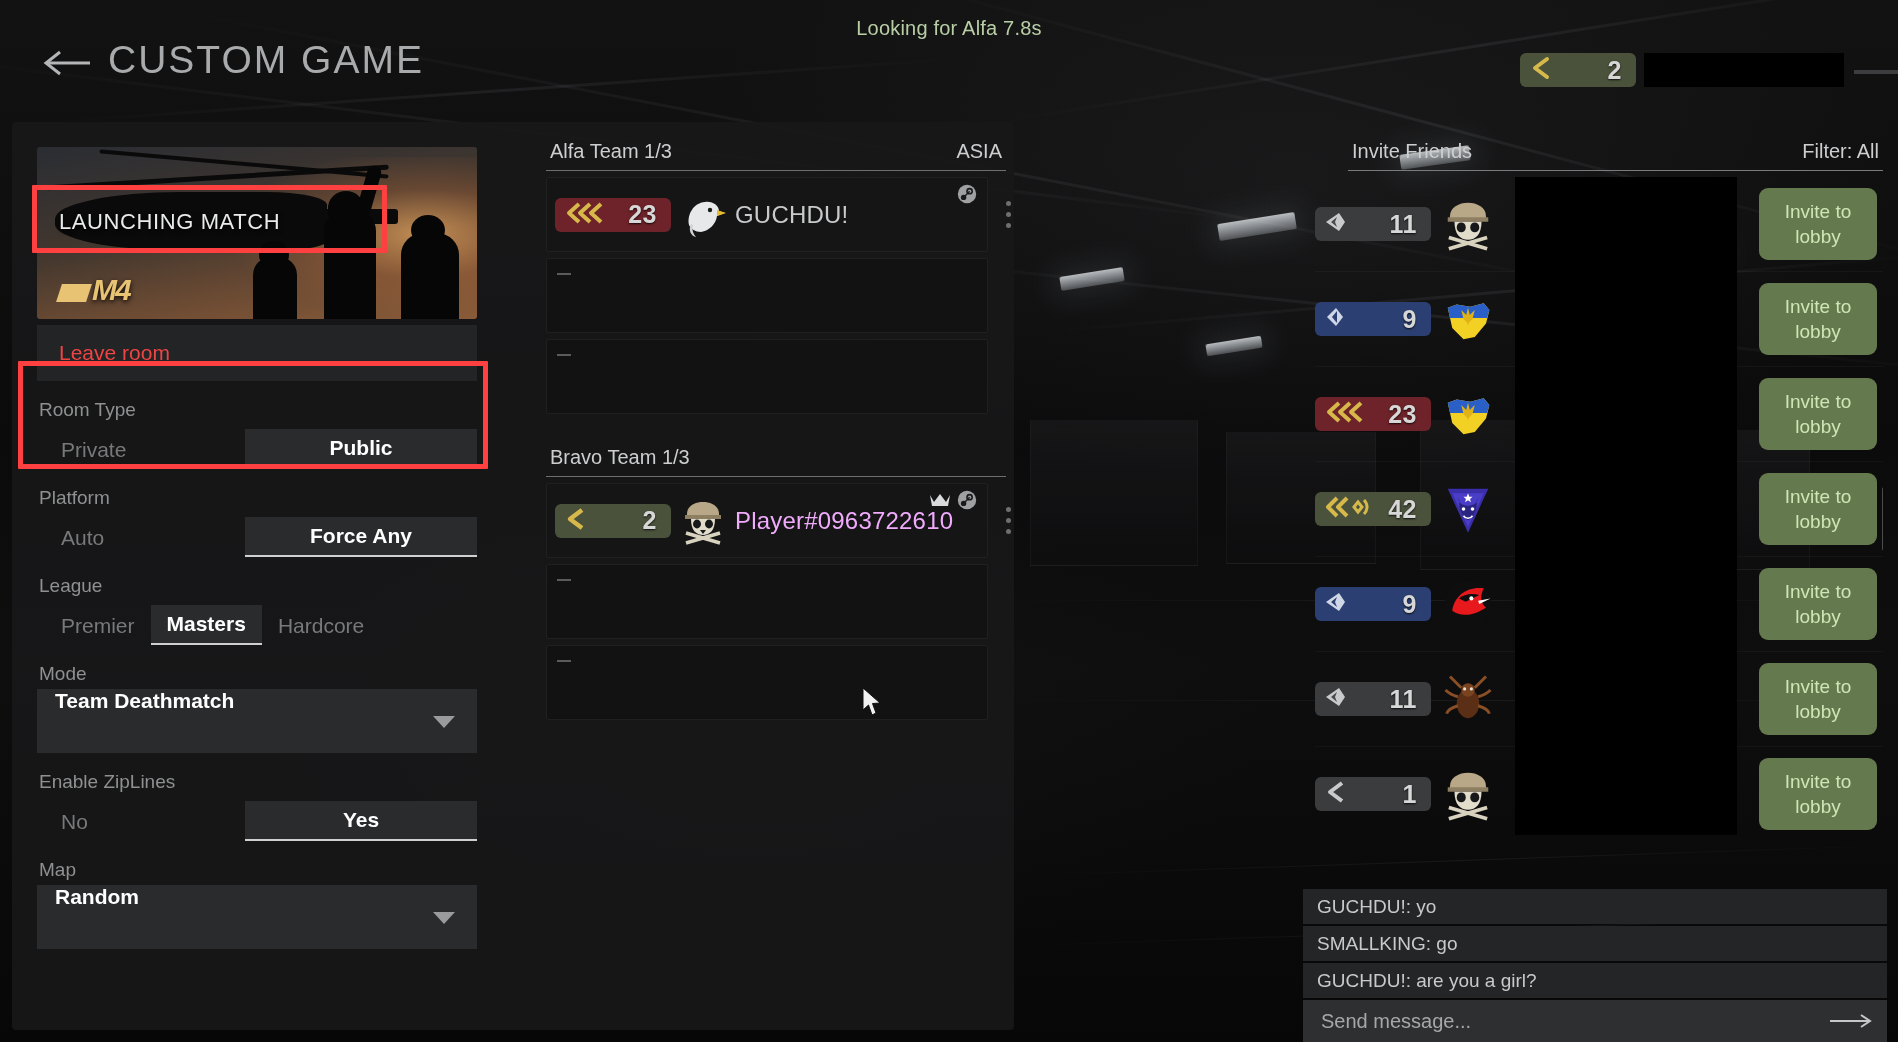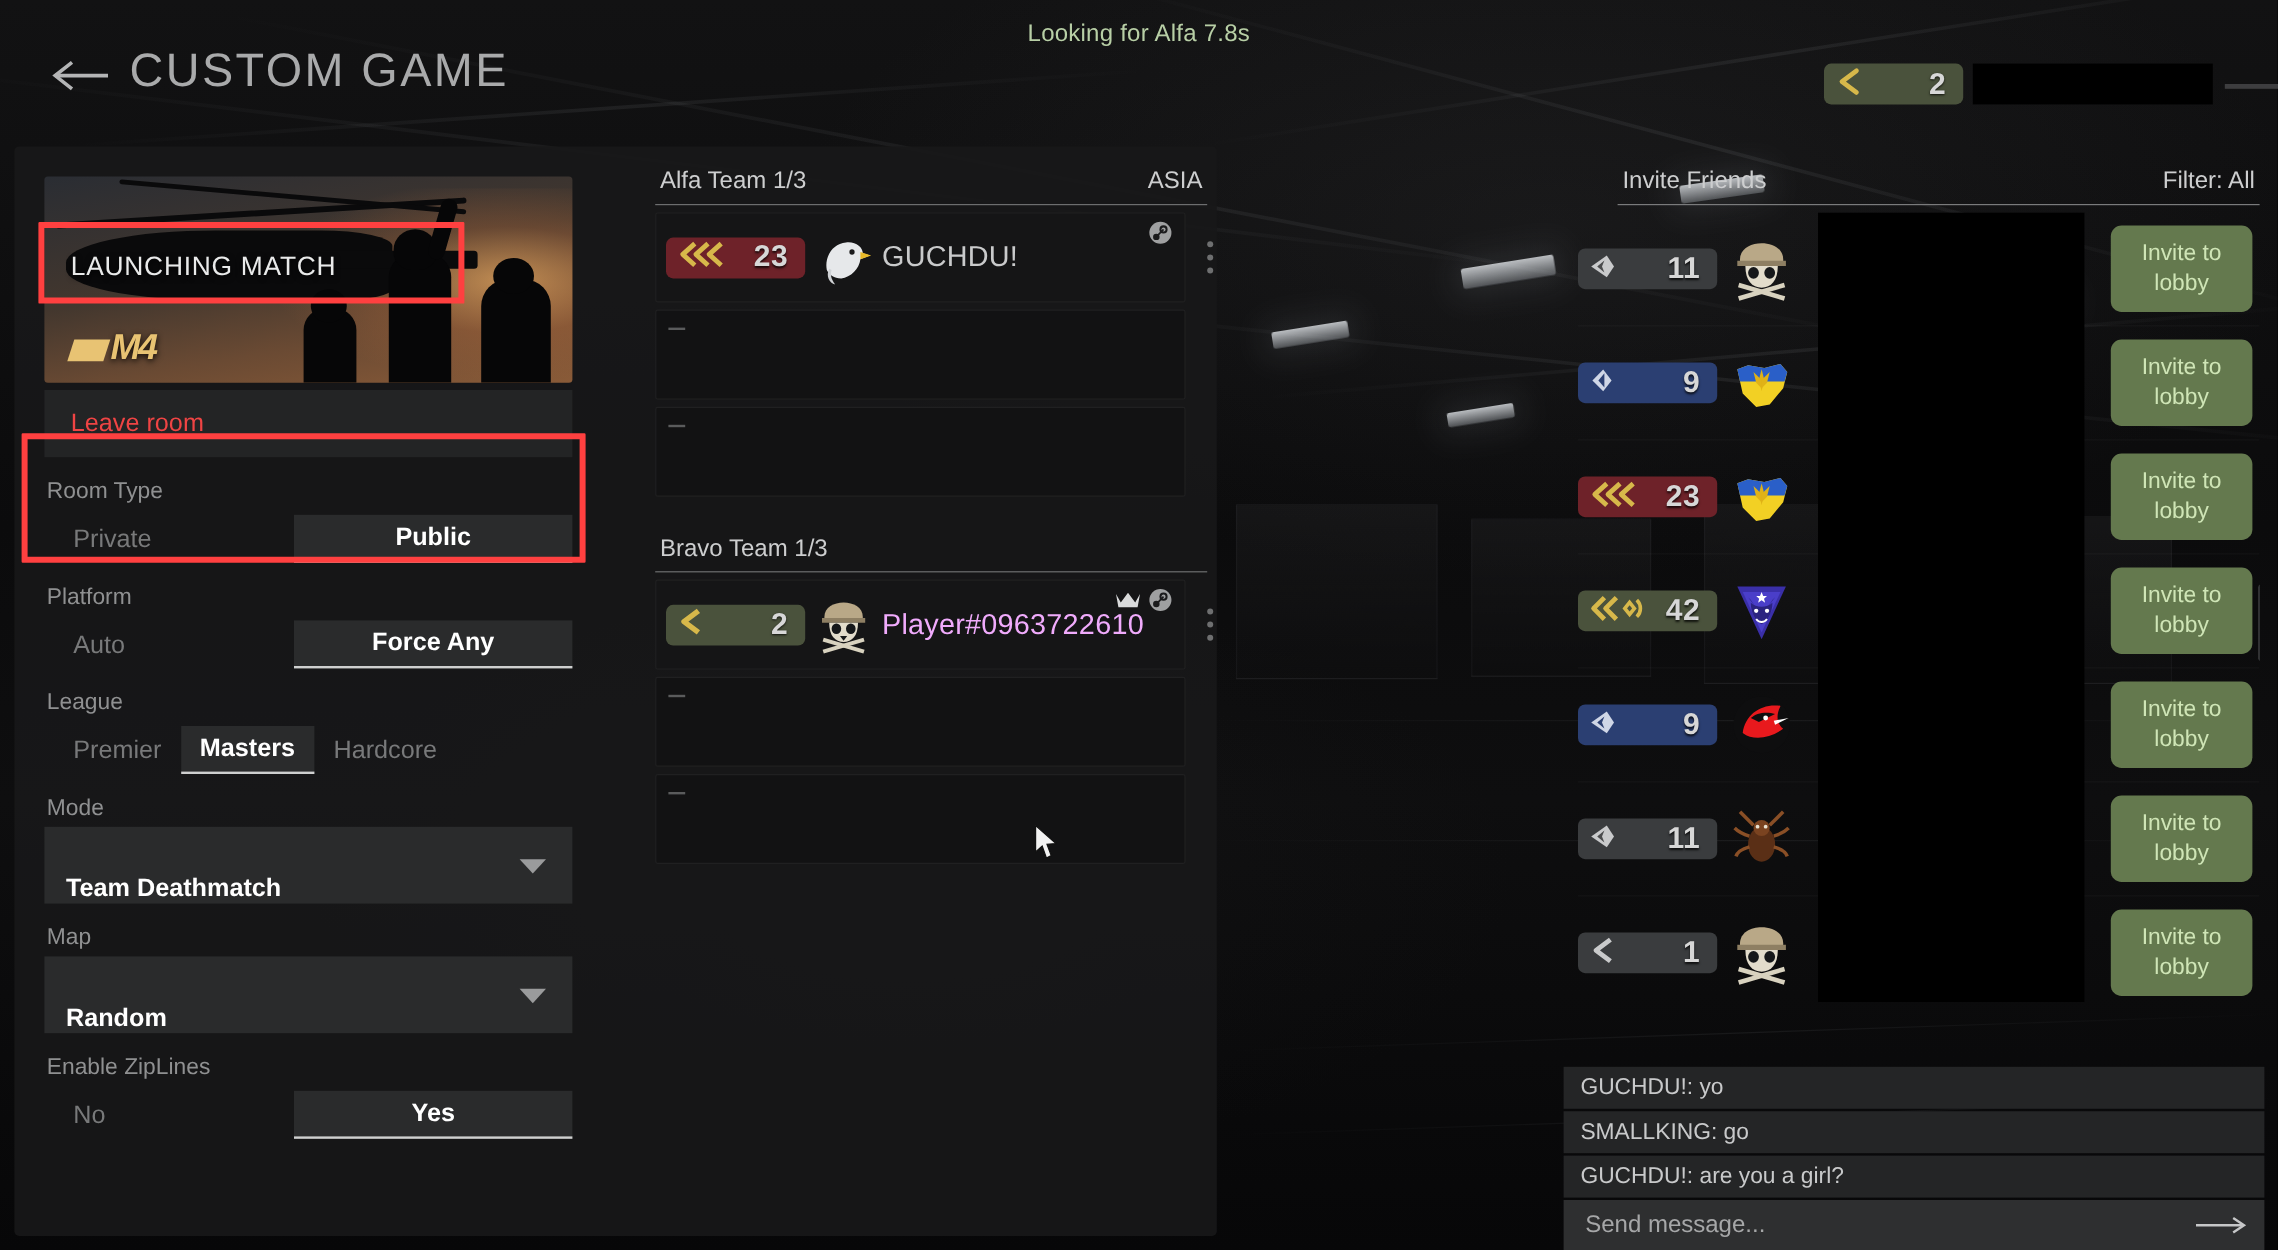--- a/index.html
+++ b/index.html
@@ -177,21 +177,21 @@
   }
   .opt.sel {
     color:#fff; font-weight:700;
     background:#2a2b2c;
     border-bottom:2px solid #cfd0d0;
   }
   .opt.first { padding-left:24px; }
 
   .select-box {
     position:relative; width:440px; height:64px;
-    background:#2a2b2c; display:flex; align-items:flex-end;
+    background:#2a2b2c; display:flex; align-items:flex-start;
     padding-left:18px; cursor:pointer; margin-top:4px;
   }
   .select-box .sv { font-size:21px; color:#fff; font-weight:700; }
   .select-box .caret {
     position:absolute; right:22px; top:50%;
     margin-top:-5px;
     border-left:11px solid transparent;
     border-right:11px solid transparent;
     border-top:12px solid #9a9b9c;
   }
@@ -402,32 +402,32 @@
 
     <div class="setting-group">
       <div class="setting-label">Mode</div>
       <div class="select-box">
         <span class="sv">Team Deathmatch</span>
         <span class="caret"></span>
       </div>
     </div>
 
     <div class="setting-group">
+      <div class="setting-label">Enable ZipLines</div>
+      <div class="opt-row pair-row">
+        <div class="opt left-opt">No</div>
+        <div class="opt sel right-opt">Yes</div>
+      </div>
+    </div>
+
+    <div class="setting-group">
       <div class="setting-label">Map</div>
       <div class="select-box">
         <span class="sv">Random</span>
         <span class="caret"></span>
-      </div>
-    </div>
-
-    <div class="setting-group">
-      <div class="setting-label">Enable ZipLines</div>
-      <div class="opt-row pair-row">
-        <div class="opt left-opt">No</div>
-        <div class="opt sel right-opt">Yes</div>
       </div>
     </div>
 
   </div>
 </div>
 
 <div class="redbox" style="left:32px; top:185px; width:355px; height:68px;"></div>
 <div class="redbox" style="left:18px; top:361px; width:470px; height:108px;"></div>
 
 <div id="roster">

